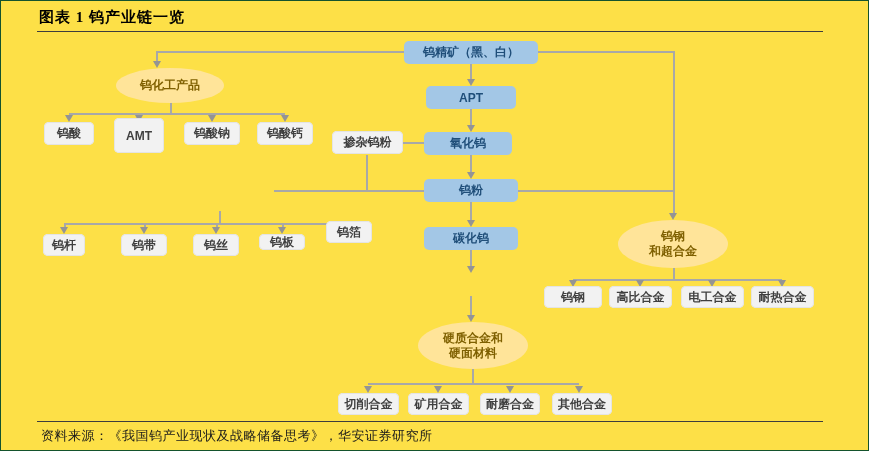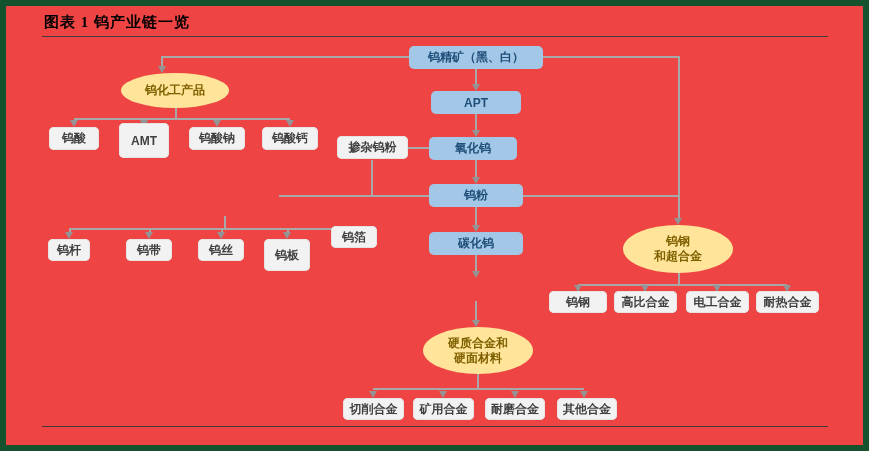--- a/index.html
+++ b/index.html
@@ -1,18 +1,18 @@
 <!DOCTYPE html>
 <html><head>
 <meta charset="utf-8">
 <style>
   html,body{margin:0;padding:0;background:#fff;}
   .page{
     position:relative; width:869px; height:451px; box-sizing:border-box;
-    border:6px solid #14532d; background:#ef4444; overflow:hidden;
+    border:1px solid #14532d; background:#fde047; overflow:hidden;
     font-family:"Liberation Sans", sans-serif;
   }
   .fig-title{
     position:absolute; left:38px; top:7px;
     font-family:"Liberation Serif", serif; font-weight:bold; font-size:15px; color:#000;
     letter-spacing:1px;
   }
   .rule{position:absolute; height:1px; background:#3d3d3d;}
   .title-rule{left:36px; top:30px; width:786px;}
   .footer-rule{left:36px; top:420px; width:786px;}
@@ -128,28 +128,29 @@
   </div>
 
   <div class="node g" style="left:43px;top:121px;width:50px;height:23px">钨酸</div>
   <div class="node g" style="left:113px;top:117px;width:50px;height:35px">AMT</div>
   <div class="node g" style="left:183px;top:121px;width:56px;height:23px">钨酸钠</div>
   <div class="node g" style="left:256px;top:121px;width:56px;height:23px">钨酸钙</div>
 
   <div class="node g" style="left:42px;top:233px;width:42px;height:22px">钨杆</div>
   <div class="node g" style="left:120px;top:233px;width:46px;height:22px">钨带</div>
   <div class="node g" style="left:192px;top:233px;width:46px;height:22px">钨丝</div>
-  <div class="node g" style="left:258px;top:233px;width:46px;height:32px">钨板</div>
+  <div class="node g" style="left:258px;top:233px;width:46px;height:16px">钨板</div>
   <div class="node g" style="left:325px;top:220px;width:46px;height:22px">钨箔</div>
 
   <div class="node g" style="left:543px;top:285px;width:58px;height:22px">钨钢</div>
   <div class="node g" style="left:608px;top:285px;width:63px;height:22px">高比合金</div>
   <div class="node g" style="left:680px;top:285px;width:63px;height:22px">电工合金</div>
   <div class="node g" style="left:750px;top:285px;width:63px;height:22px">耐热合金</div>
 
   <div class="node g" style="left:337px;top:392px;width:61px;height:22px">切削合金</div>
   <div class="node g" style="left:407px;top:392px;width:61px;height:22px">矿用合金</div>
   <div class="node g" style="left:479px;top:392px;width:60px;height:22px">耐磨合金</div>
   <div class="node g" style="left:551px;top:392px;width:60px;height:22px">其他合金</div>
 
   <div class="rule footer-rule"></div>
+  <div class="source-text">资料来源：《我国钨产业现状及战略储备思考》，华安证券研究所</div>
 
 </div>
 
 </body></html>

